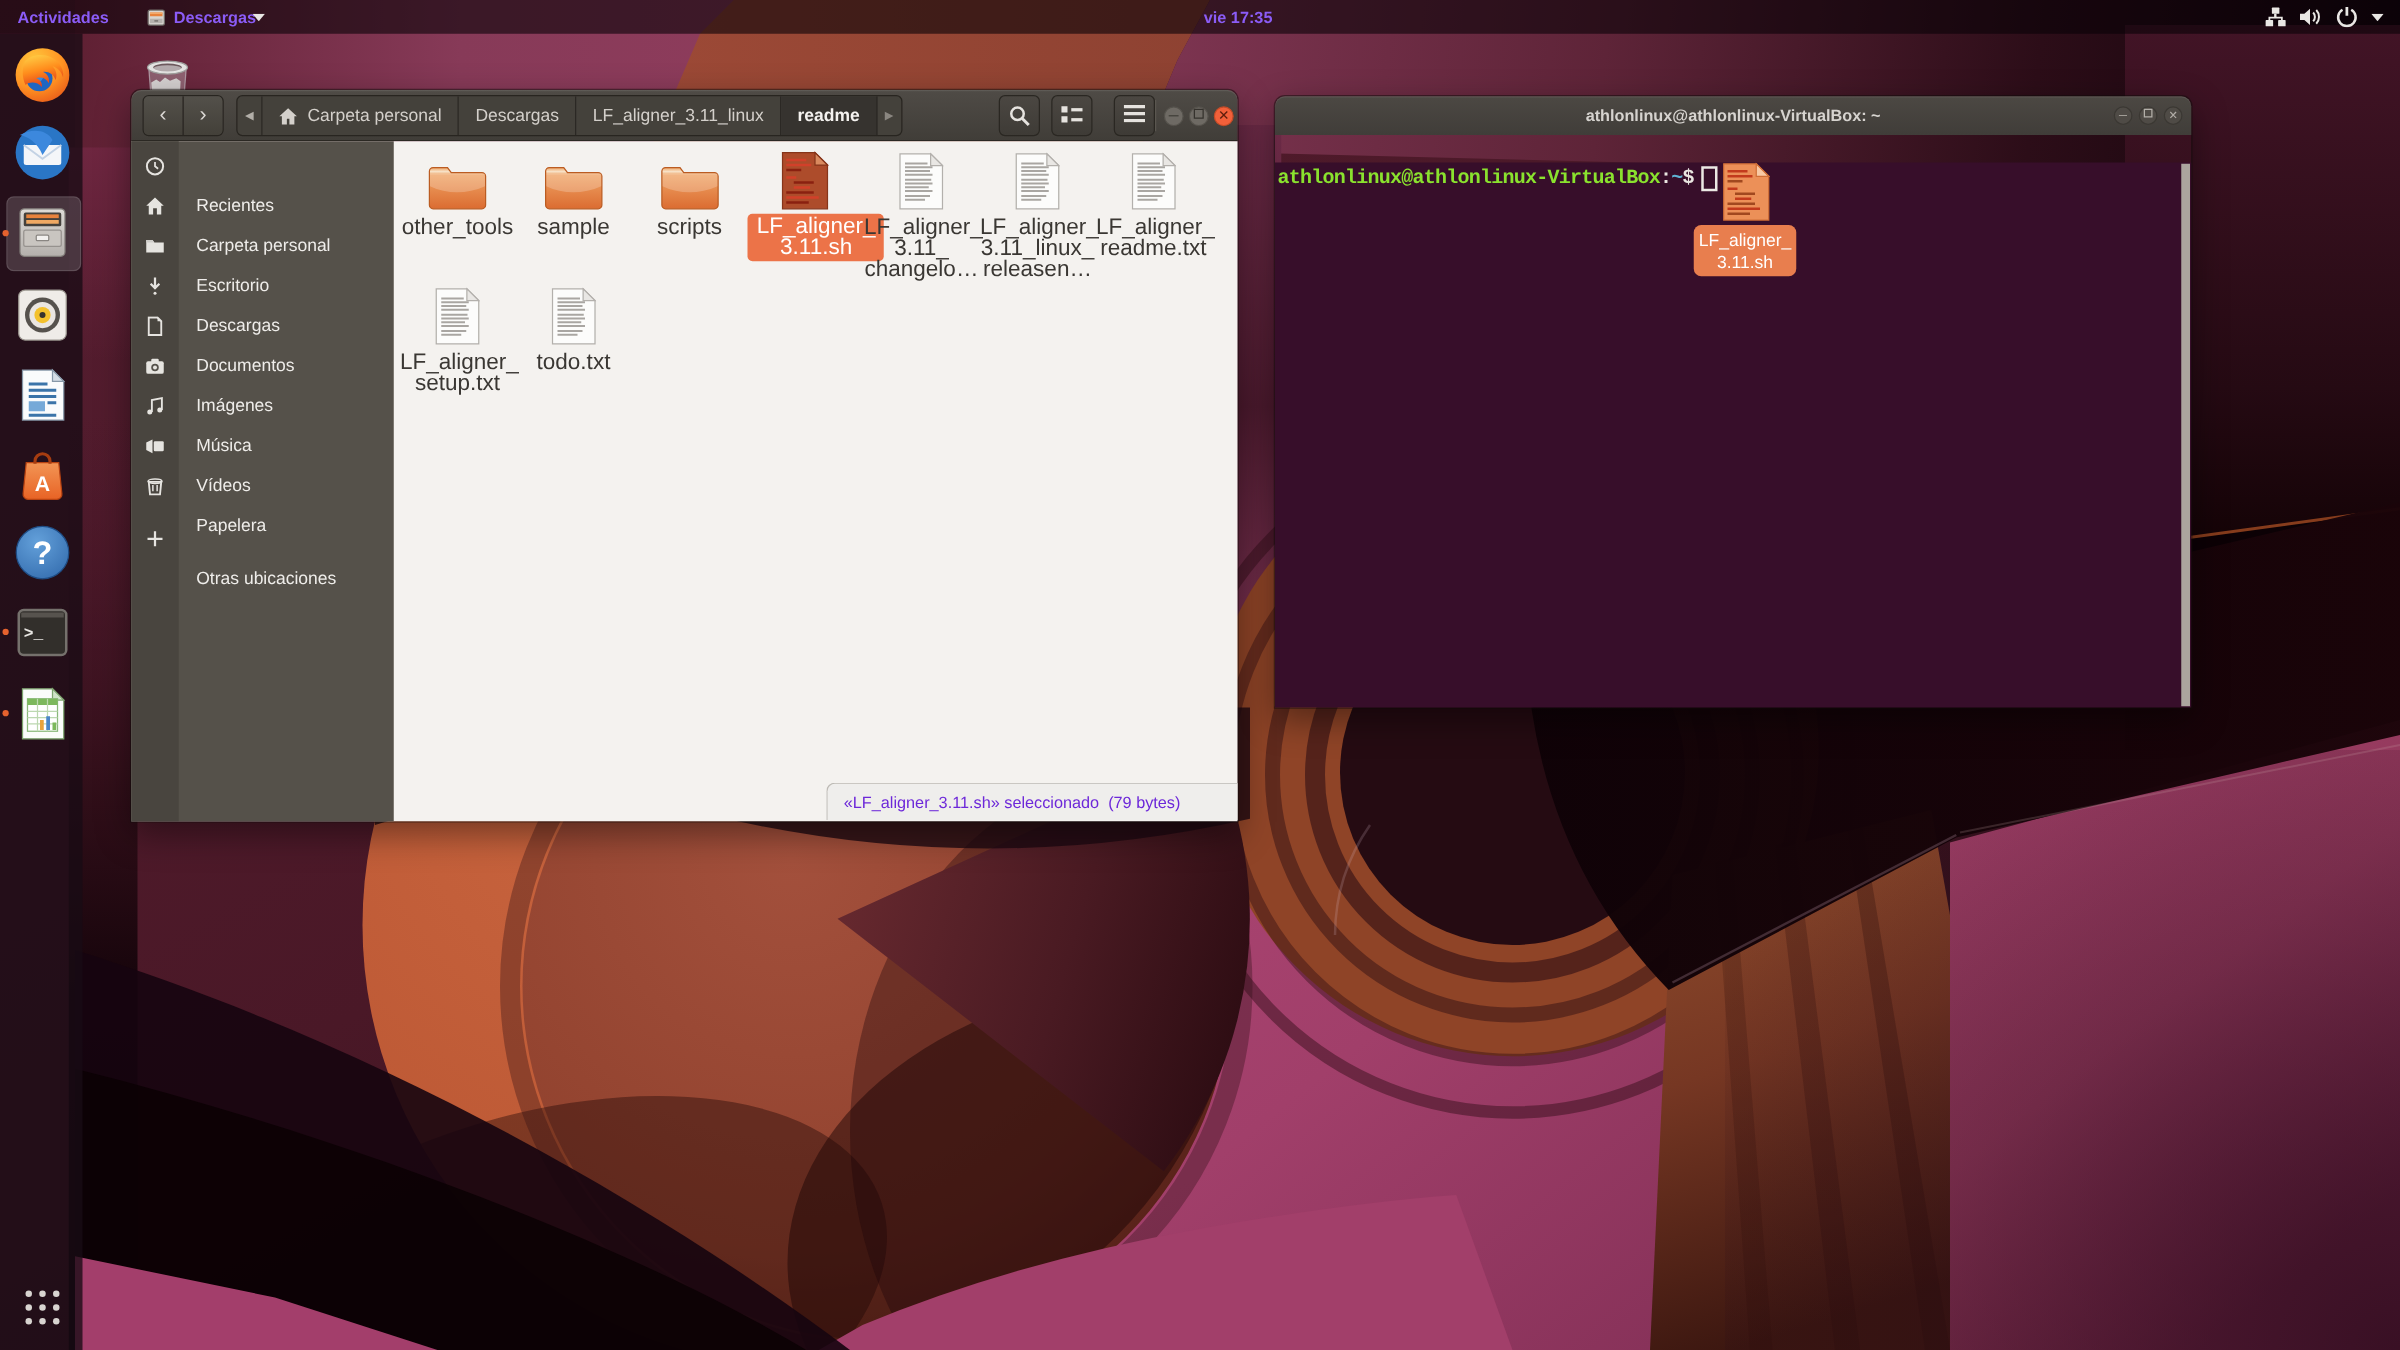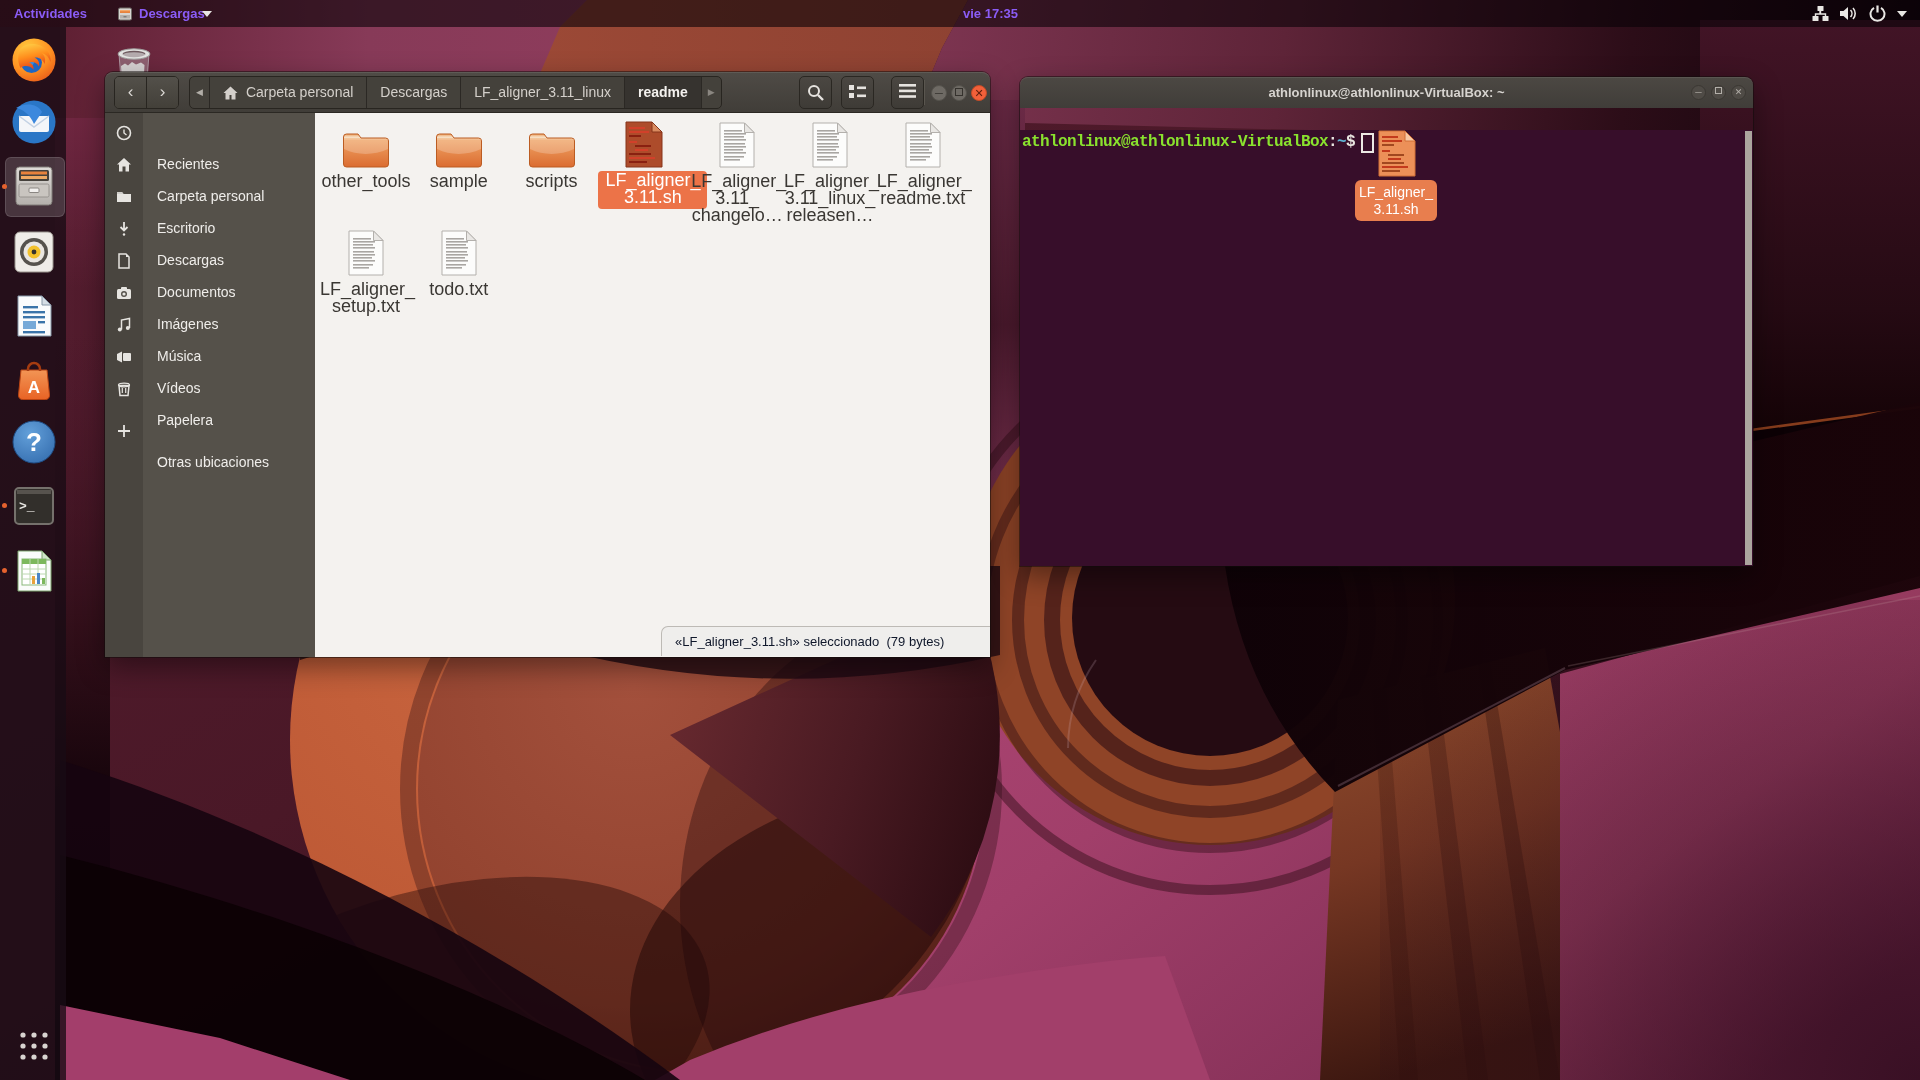--- a/index.html
+++ b/index.html
@@ -41,21 +41,21 @@
 .srow{position:absolute;left:0;width:210px;height:32px;}
 .srow .sic{position:absolute;left:11px;top:8px;width:16px;height:16px;}
 .srow .slb{position:absolute;left:52px;top:7px;font-size:14px;color:#efedea;margin-top:32px;}
 #files{position:absolute;left:210px;top:0;width:675px;height:544px;}
 .fitem{position:absolute;width:92px;text-align:center;}
 .fitem .fic{height:47px;position:relative;}
 .fitem .fic svg{position:absolute;bottom:0;left:50%;transform:translateX(-50%);}
 .flb{margin-top:5px;font-size:18px;line-height:17px;color:#3a3733;}
 .fitem.sel .flb{margin-top:3px;}
 .flb .selbox{display:inline-block;background:#ec7348;color:#fff;border-radius:4px;padding:1px 7px 3px;}
-#statusf{position:absolute;left:556px;top:513px;width:329px;height:30px;background:#efeeec;border:1px solid #bdbab5;border-right:none;border-bottom:none;border-radius:7px 0 0 0;line-height:29px;font-size:13px;color:#0f172a;padding-left:13px;box-sizing:border-box;}
+#statusf{position:absolute;left:556px;top:513px;width:329px;height:30px;background:#efeeec;border:1px solid #bdbab5;border-right:none;border-bottom:none;border-radius:7px 0 0 0;line-height:29px;font-size:13px;color:#6d28d9;padding-left:13px;box-sizing:border-box;}
 
 #term{left:1020px;top:77px;width:733px;height:489px;border-radius:8px 8px 0 0;}
 #thead{position:absolute;left:0;top:0;width:733px;height:31px;background:linear-gradient(#4c4843,#403d39);border-radius:8px 8px 0 0;box-shadow:inset 0 1px 0 rgba(255,255,255,.08);text-align:center;line-height:31px;font-size:13px;font-weight:bold;color:#d6d3cf;}
 .twc{position:absolute;top:85px;width:15px;height:15px;border-radius:50%;background:#4f4b46;border:1px solid #3b3833;box-sizing:border-box;color:#b3afa9;text-align:center;line-height:13px;font-size:9px;}
 #tmenu{position:absolute;left:0;top:31px;width:733px;height:22px;background:#3b3834;}
 #tmenu span{position:absolute;top:2px;font-size:13.5px;color:#d2cec9;}
 #tbody{position:absolute;left:0;top:53px;width:733px;height:436px;background:#370e2a;}
 #prompt{position:absolute;left:2px;top:3px;font-family:"Liberation Mono",monospace;font-size:16px;font-weight:bold;letter-spacing:-.6px;white-space:pre;}
 #prompt .g{color:#8ae22e;}#prompt .w{color:#e9e6e1;}#prompt .b{color:#5fb3d4;}
 #tcur{position:absolute;left:341px;top:3px;width:9px;height:16px;border:2px solid #ebe8e4;}

